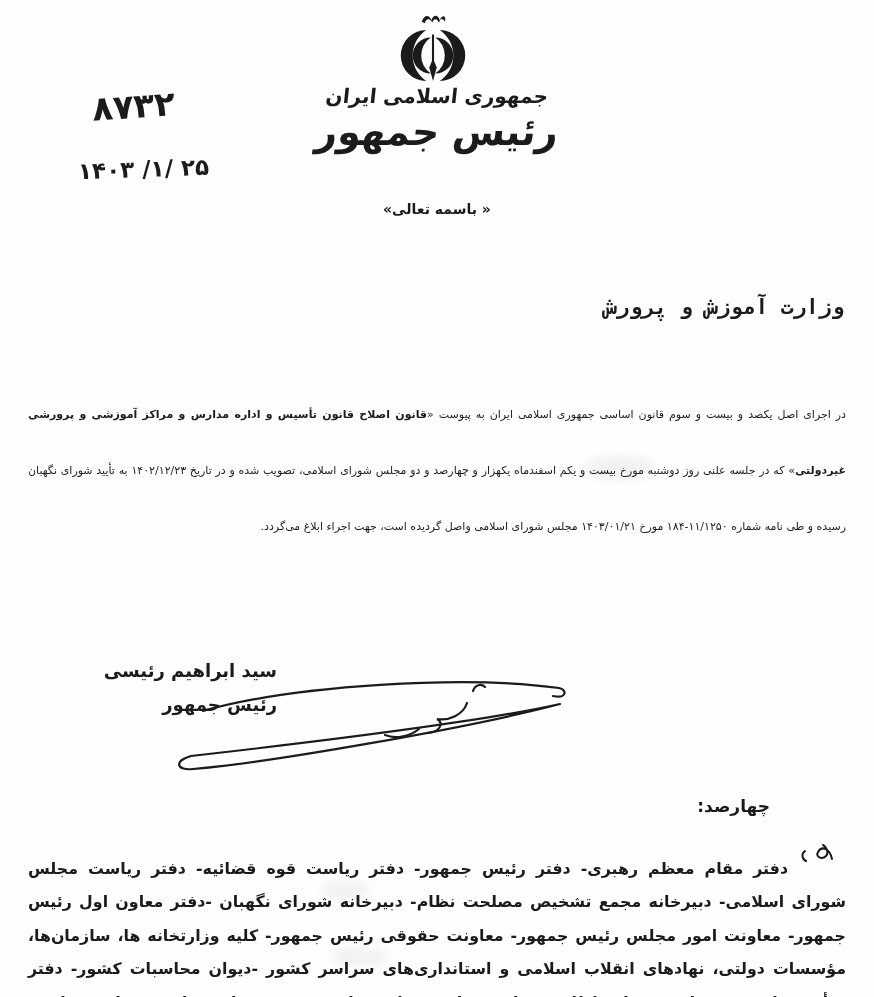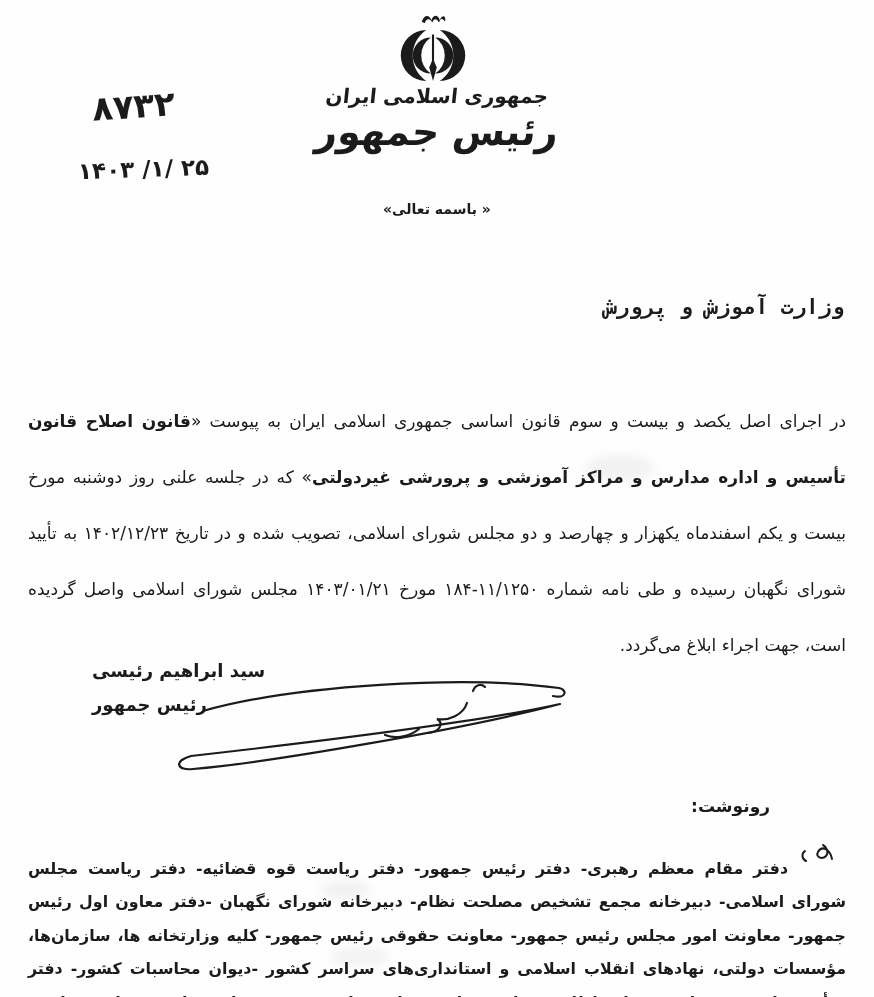--- a/index.html
+++ b/index.html
@@ -38,27 +38,27 @@
   .bismillah{
     position:absolute;left:0;right:0;top:201px;text-align:center;
     font-size:14px;font-weight:bold;
   }
   .recipient{
     position:absolute;right:30px;top:295px;
     font-size:21px;font-weight:bold;font-family:Liberation Mono, monospace;
   }
   .body-text{
     position:absolute;top:376px;right:28px;left:28px;
-    font-size:17px;line-height:56px;
+    font-size:11px;line-height:56px;
     text-align:justify;direction:rtl;
   }
   .body-text .law{font-weight:bold;}
   .sig-block{
     position:absolute;left:92px;top:654px;width:185px;
-    display:flex;flex-direction:column;align-items:flex-end;
+    display:flex;flex-direction:column;align-items:flex-start;
     font-size:18px;font-weight:bold;line-height:34px;
   }
   .sig-svg{position:absolute;left:135px;top:663px;pointer-events:none;}
   .cc-label{
     position:absolute;right:104px;top:796px;
     font-size:17px;font-weight:bold;
   }
   .cc-text{
     position:absolute;top:836px;right:28px;left:28px;
     font-size:15.8px;font-weight:bold;line-height:33.5px;
@@ -117,21 +117,21 @@
       <g fill="none" stroke="#1b1b1b" stroke-width="2.2" stroke-linecap="round">
         <path d="M68 48 C160 22 330 12 424 25 C433 27 431 36 418 33"></path>
         <path d="M332 40 C328 52 314 58 302 56 C310 60 304 70 292 70"></path>
         <path d="M284 66 C274 74 260 76 250 72"></path>
         <path d="M338 28 C340 22 346 20 350 24"></path>
         <path d="M425 41 C330 66 130 100 58 106 C42 108 38 98 56 93 C180 79 340 60 425 41"></path>
       </g>
     </svg>
   </div>
 
-  <div class="cc-label">رونوشت:</div>
+  <div class="cc-label">چهارصد:</div>
 
   <div class="cc-mark">
     <svg width="46" height="28" viewBox="0 0 46 28" xmlns="http://www.w3.org/2000/svg">
       <g fill="none" stroke="#1b1b1b" stroke-width="2" stroke-linecap="round">
         <path d="M36 19 C34 9 26 5 22 12 C19 17 26 20 30 16 C33 13 31 7 27 5"></path>
         <path d="M10 21 C6 19 5 14 9 11"></path>
       </g>
     </svg>
   </div>
 

